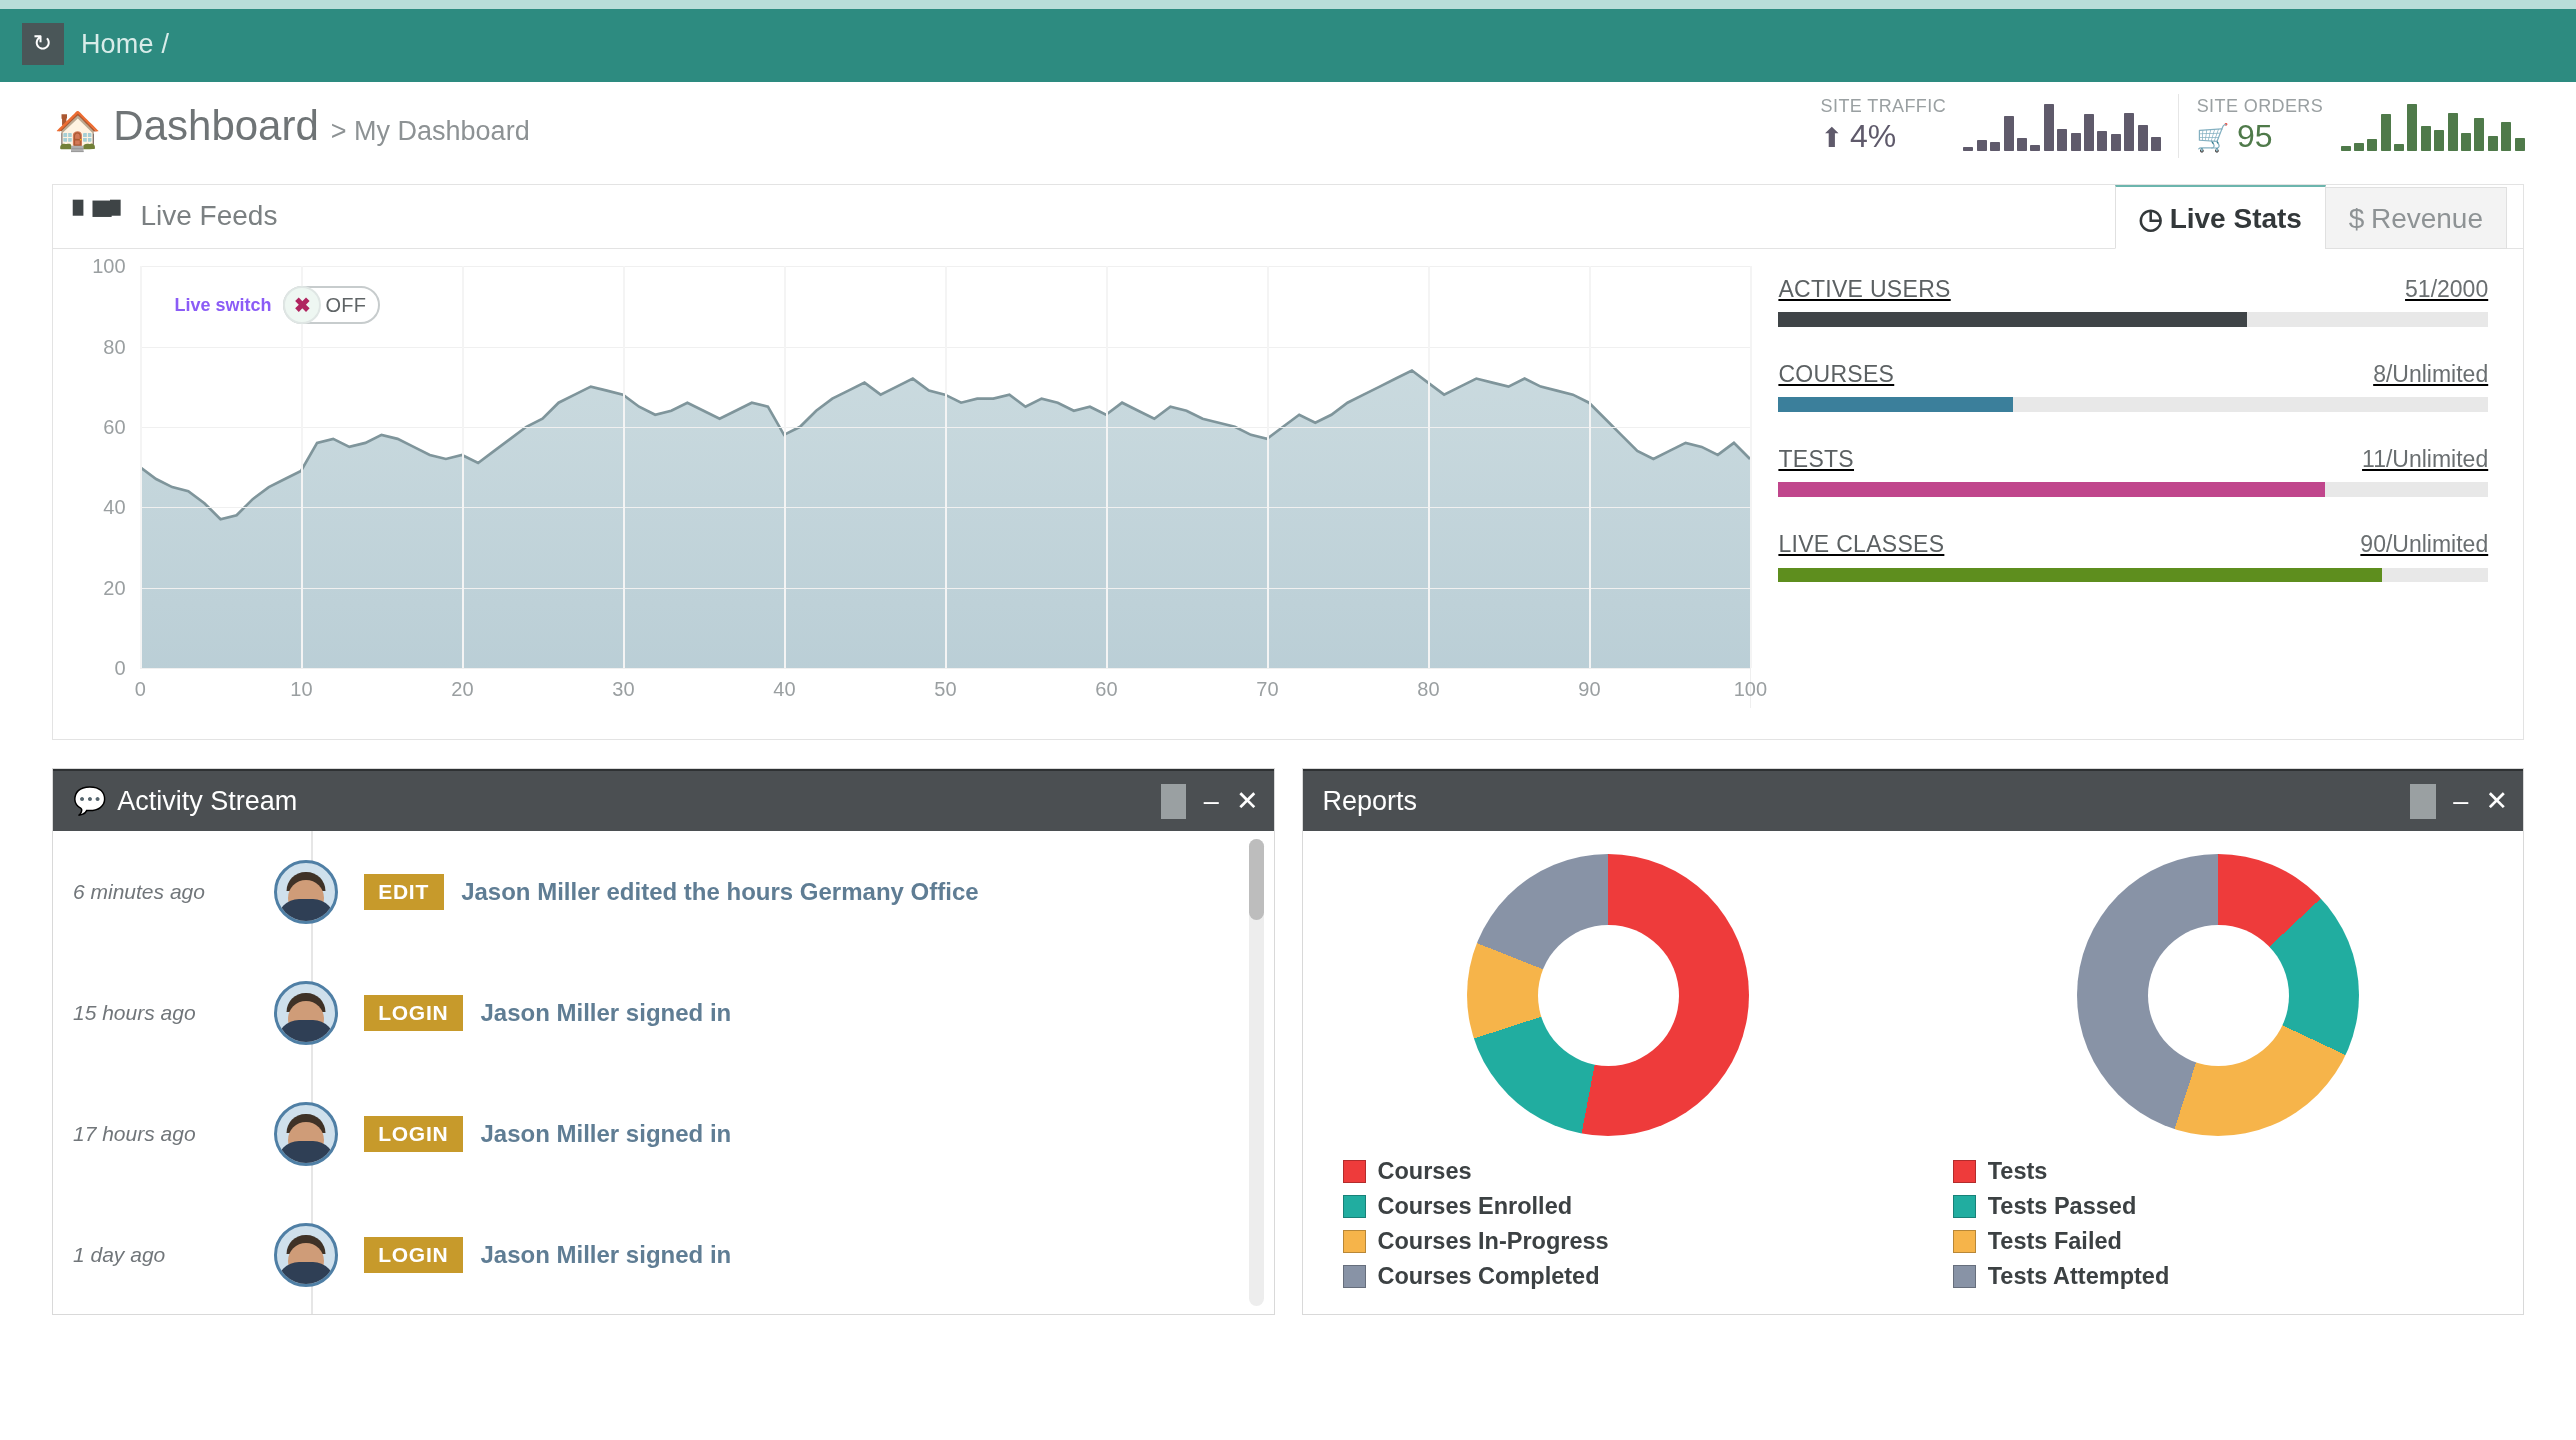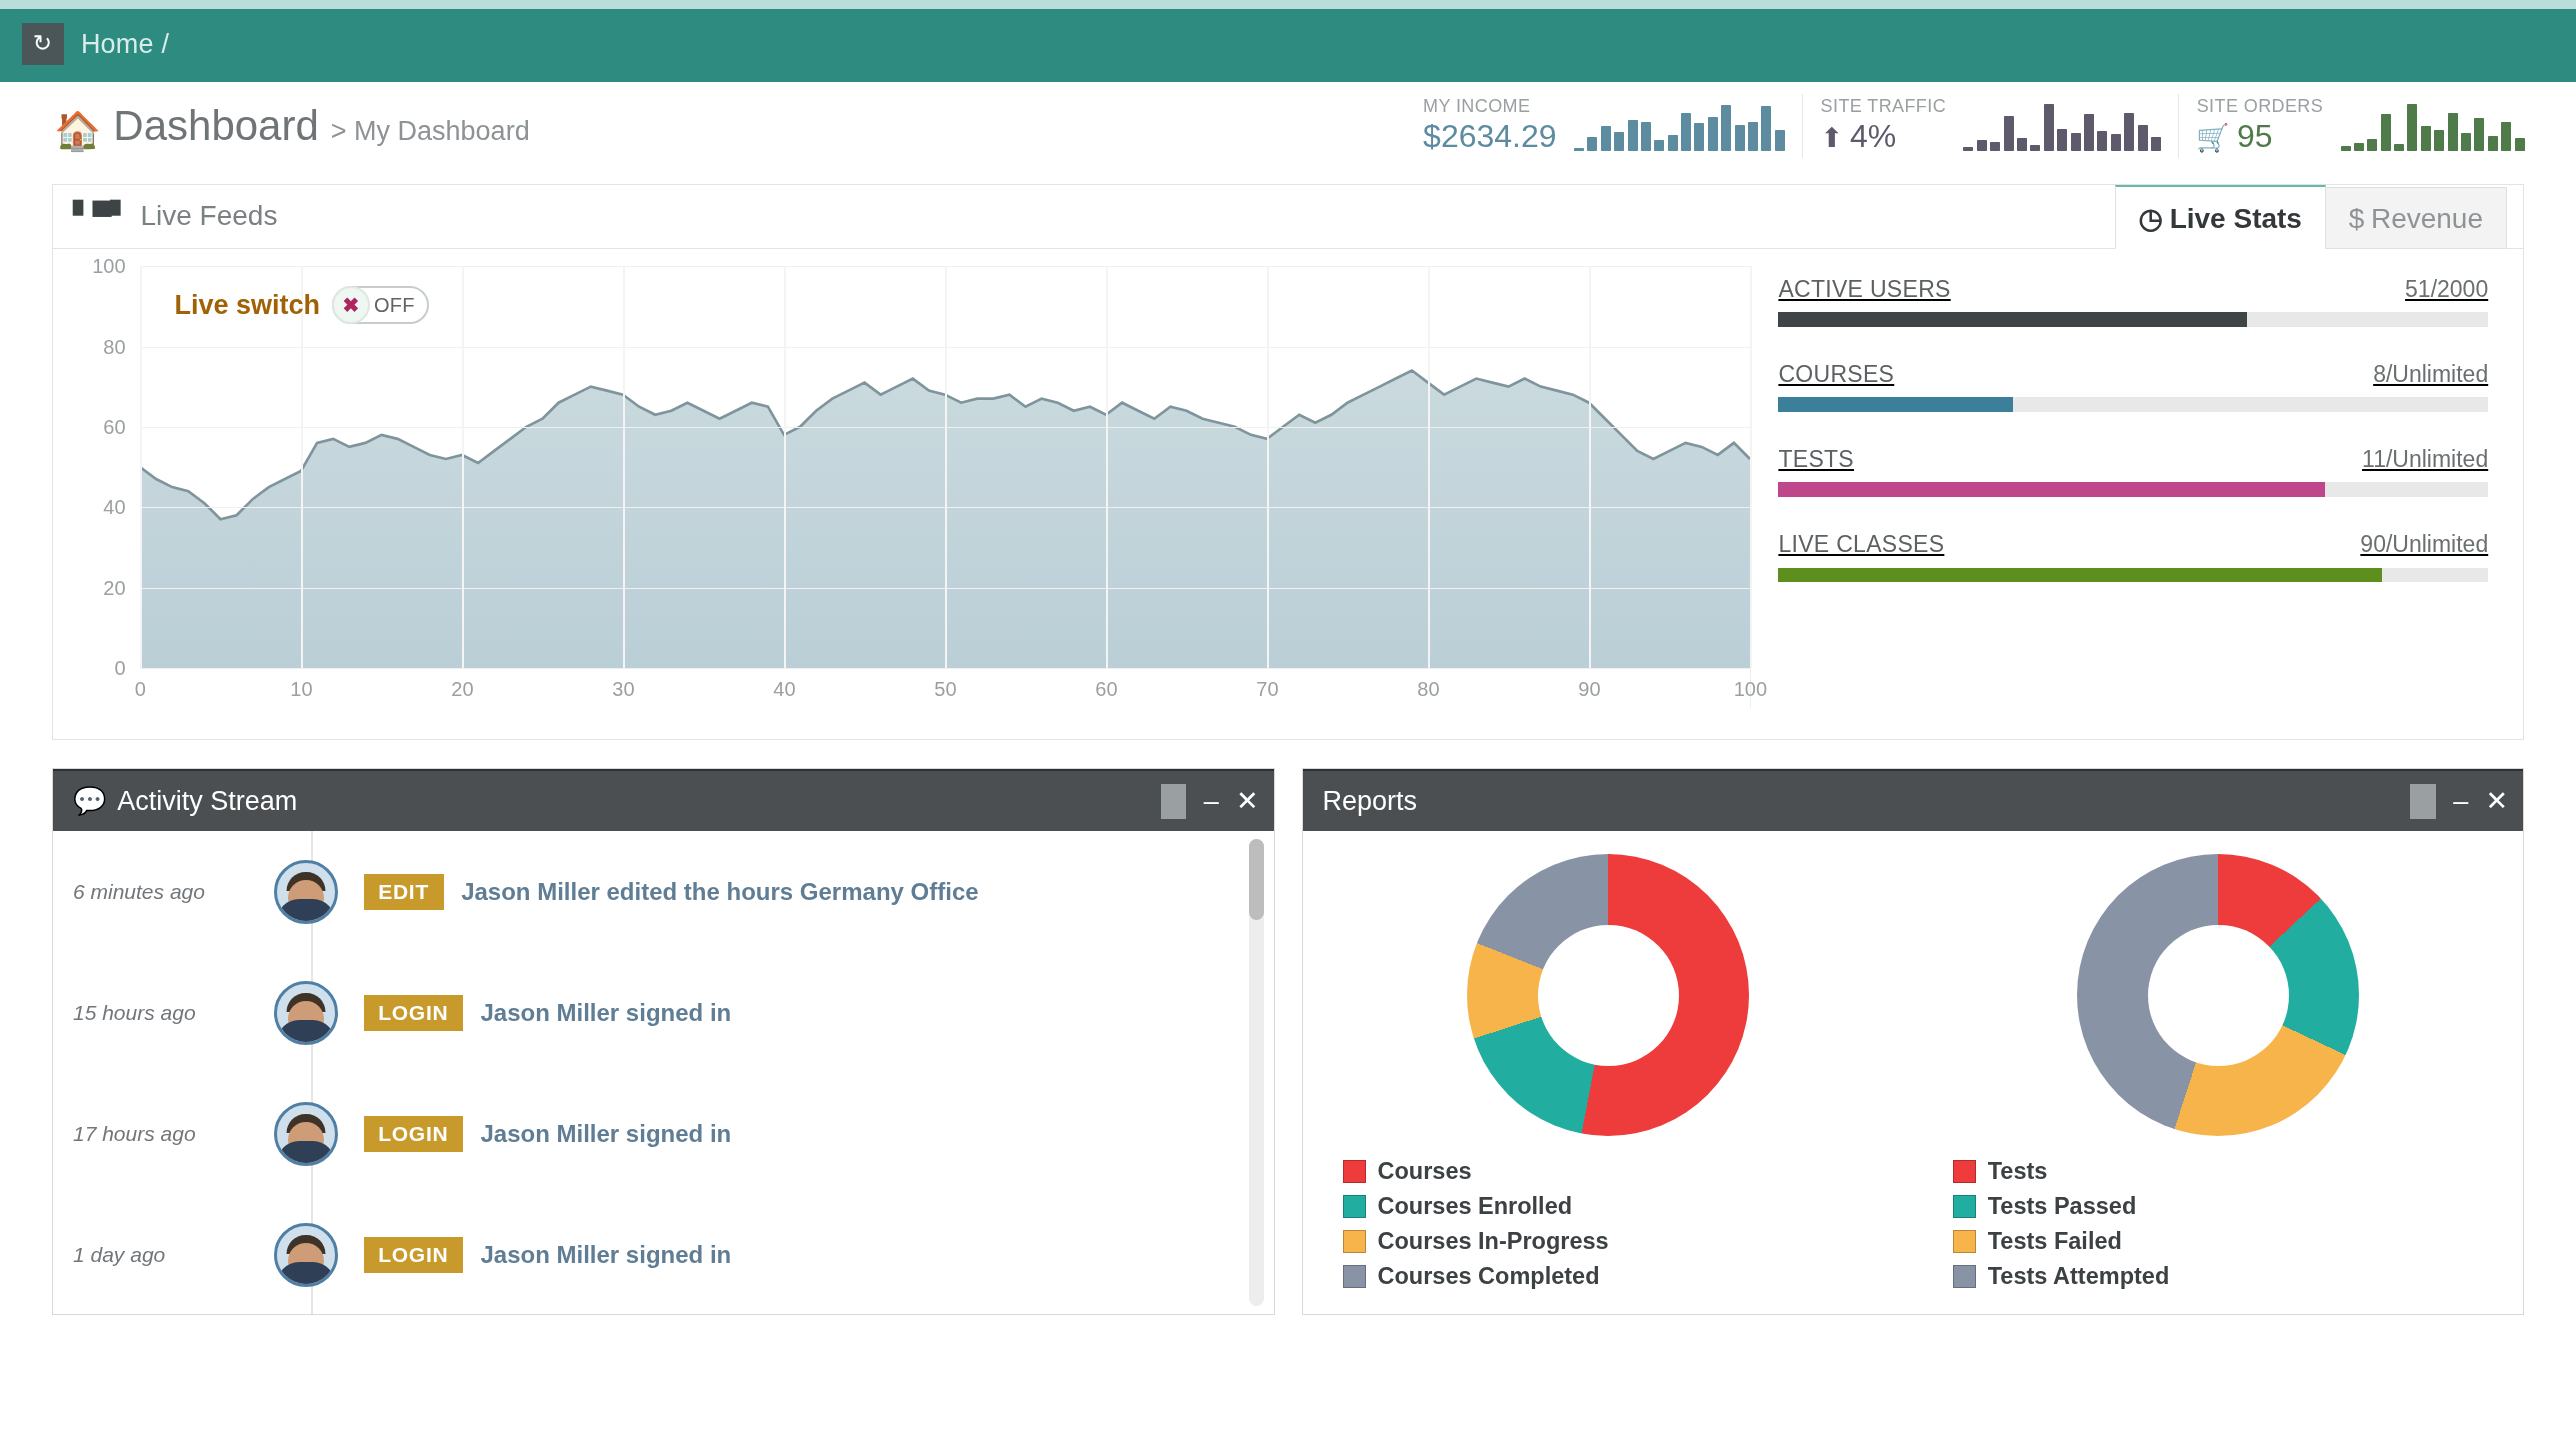--- a/index.html
+++ b/index.html
@@ -121,21 +121,21 @@
   .vl { position: absolute; top: 0; bottom: 0; width: 1.3px; background: #f4f4f4; }
   #xaxis { margin-left: 74px; position: relative; height: 40px; }
   .xlab {
     position: absolute; top: 9.4px;
     font-size: 20px; color: #9a9fa1; transform: translateX(-50%);
   }
   #liveswitch {
     position: absolute; left: 34px; top: 20px;
     display: flex; align-items: center; gap: 12px; z-index: 5;
   }
-  #ls-label { font-size: 27px; font-weight: bold; color: #a16207; }
+  #ls-label { font-size: 18px; font-weight: bold; color: #8b5cf6; }
   #ls-toggle {
     display: flex; align-items: center;
     border: 2px solid #c7cccd; border-radius: 27px;
     background: #fff; height: 38px; padding-right: 12px;
   }
   #ls-knob {
     width: 38px; height: 38px; border-radius: 50%;
     background: #eef7f2; border: 2px solid #dfe6e4;
     margin: -2px 4px -2px -2px;
     display: flex; align-items: center; justify-content: center;
@@ -214,44 +214,20 @@
   <div class="crumb-home">Home /</div>
 </div>
 
 <div id="pagehead">
   <div id="title-wrap">
     <span class="home-icon">🏠</span>
     <span id="page-title">Dashboard</span>
     <span id="page-sub">&gt; My Dashboard</span>
   </div>
   <div id="head-stats">
-      <div class="hstat">
-        <div class="hstat-txt">
-          <div class="hstat-lbl">MY INCOME</div>
-          <div class="hstat-val" style="color: rgb(93, 139, 160);">$2634.29</div>
-        </div>
-        <div class="spark">
-          <i style="height: 2.8px; background: rgb(93, 139, 160);"></i>
-          <i style="height: 14px; background: rgb(93, 139, 160);"></i>
-          <i style="height: 24.4px; background: rgb(93, 139, 160);"></i>
-          <i style="height: 19px; background: rgb(93, 139, 160);"></i>
-          <i style="height: 31px; background: rgb(93, 139, 160);"></i>
-          <i style="height: 29px; background: rgb(93, 139, 160);"></i>
-          <i style="height: 10.3px; background: rgb(93, 139, 160);"></i>
-          <i style="height: 16px; background: rgb(93, 139, 160);"></i>
-          <i style="height: 38px; background: rgb(93, 139, 160);"></i>
-          <i style="height: 28px; background: rgb(93, 139, 160);"></i>
-          <i style="height: 34px; background: rgb(93, 139, 160);"></i>
-          <i style="height: 46px; background: rgb(93, 139, 160);"></i>
-          <i style="height: 26px; background: rgb(93, 139, 160);"></i>
-          <i style="height: 29px; background: rgb(93, 139, 160);"></i>
-          <i style="height: 45px; background: rgb(93, 139, 160);"></i>
-          <i style="height: 20.7px; background: rgb(93, 139, 160);"></i>
-        </div>
-      </div>
       <div class="hstat">
         <div class="hstat-txt">
           <div class="hstat-lbl">SITE TRAFFIC</div>
           <div class="hstat-val" style="color: rgb(95, 90, 107);"><span class="gi">⬆</span>4%</div>
         </div>
         <div class="spark">
           <i style="height: 3.8px; background: rgb(95, 90, 107);"></i>
           <i style="height: 10.3px; background: rgb(95, 90, 107);"></i>
           <i style="height: 8.5px; background: rgb(95, 90, 107);"></i>
           <i style="height: 35px; background: rgb(95, 90, 107);"></i>

